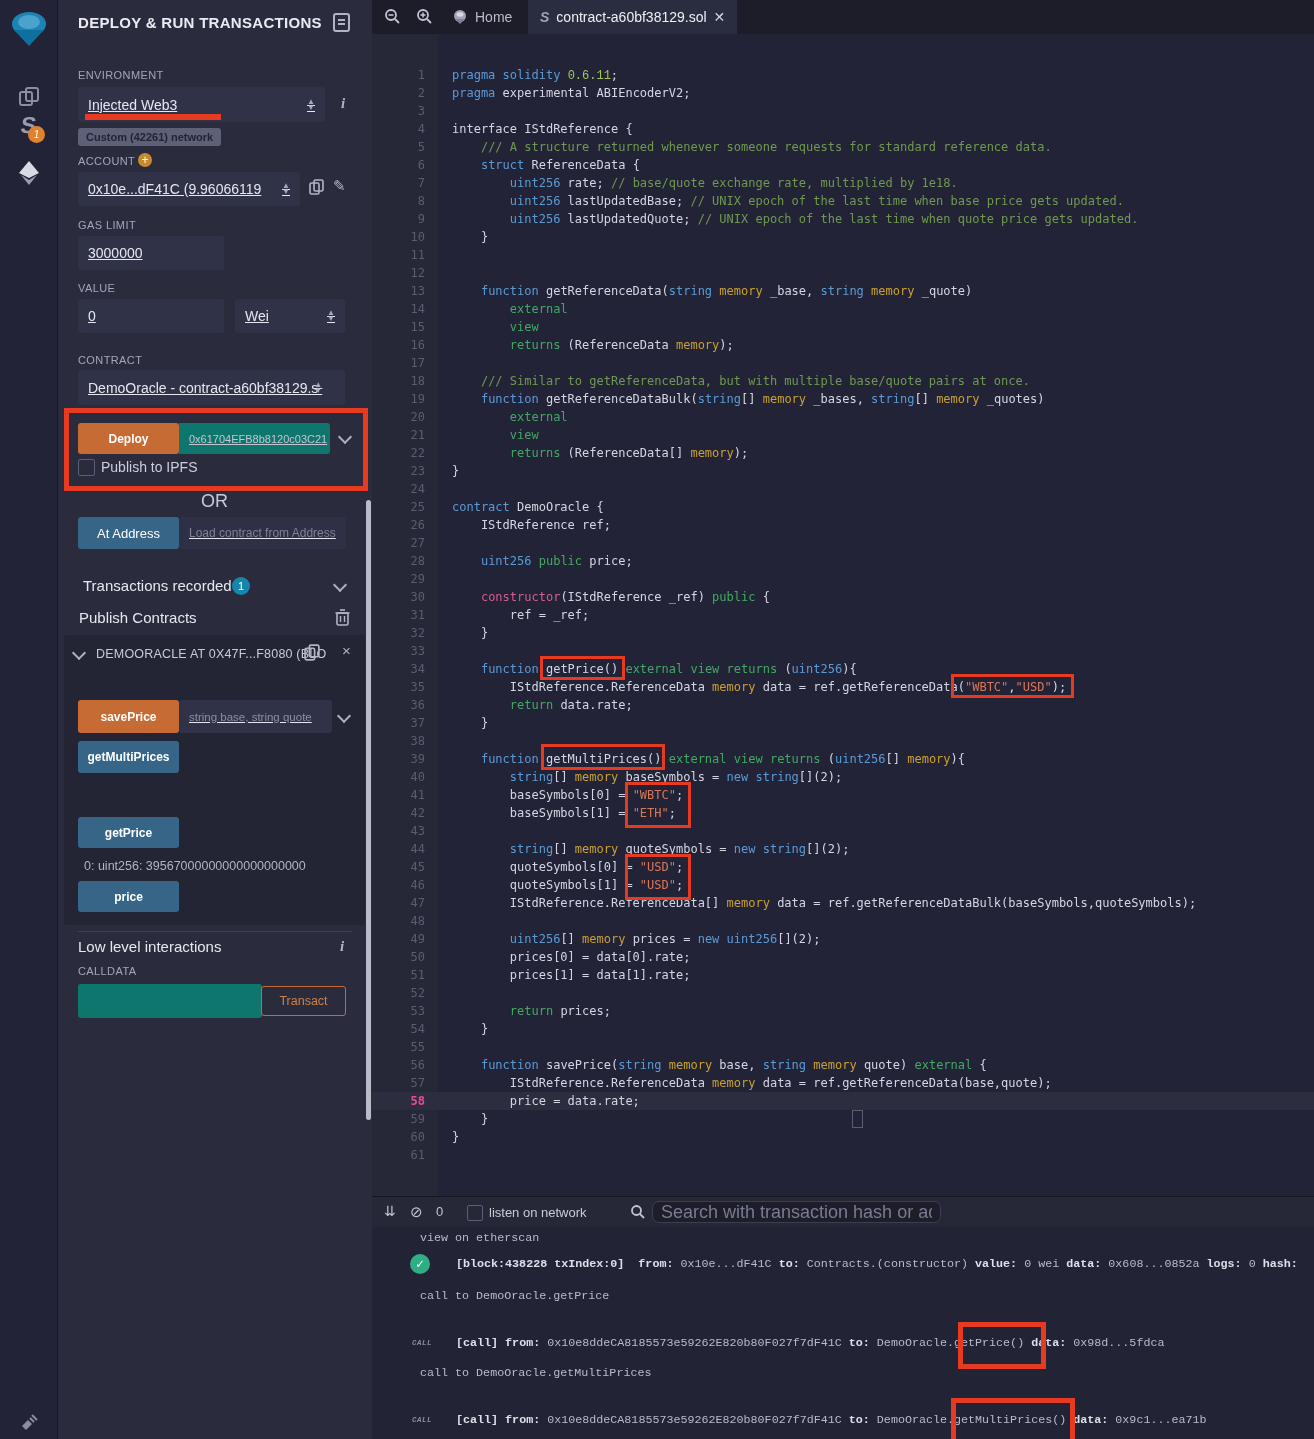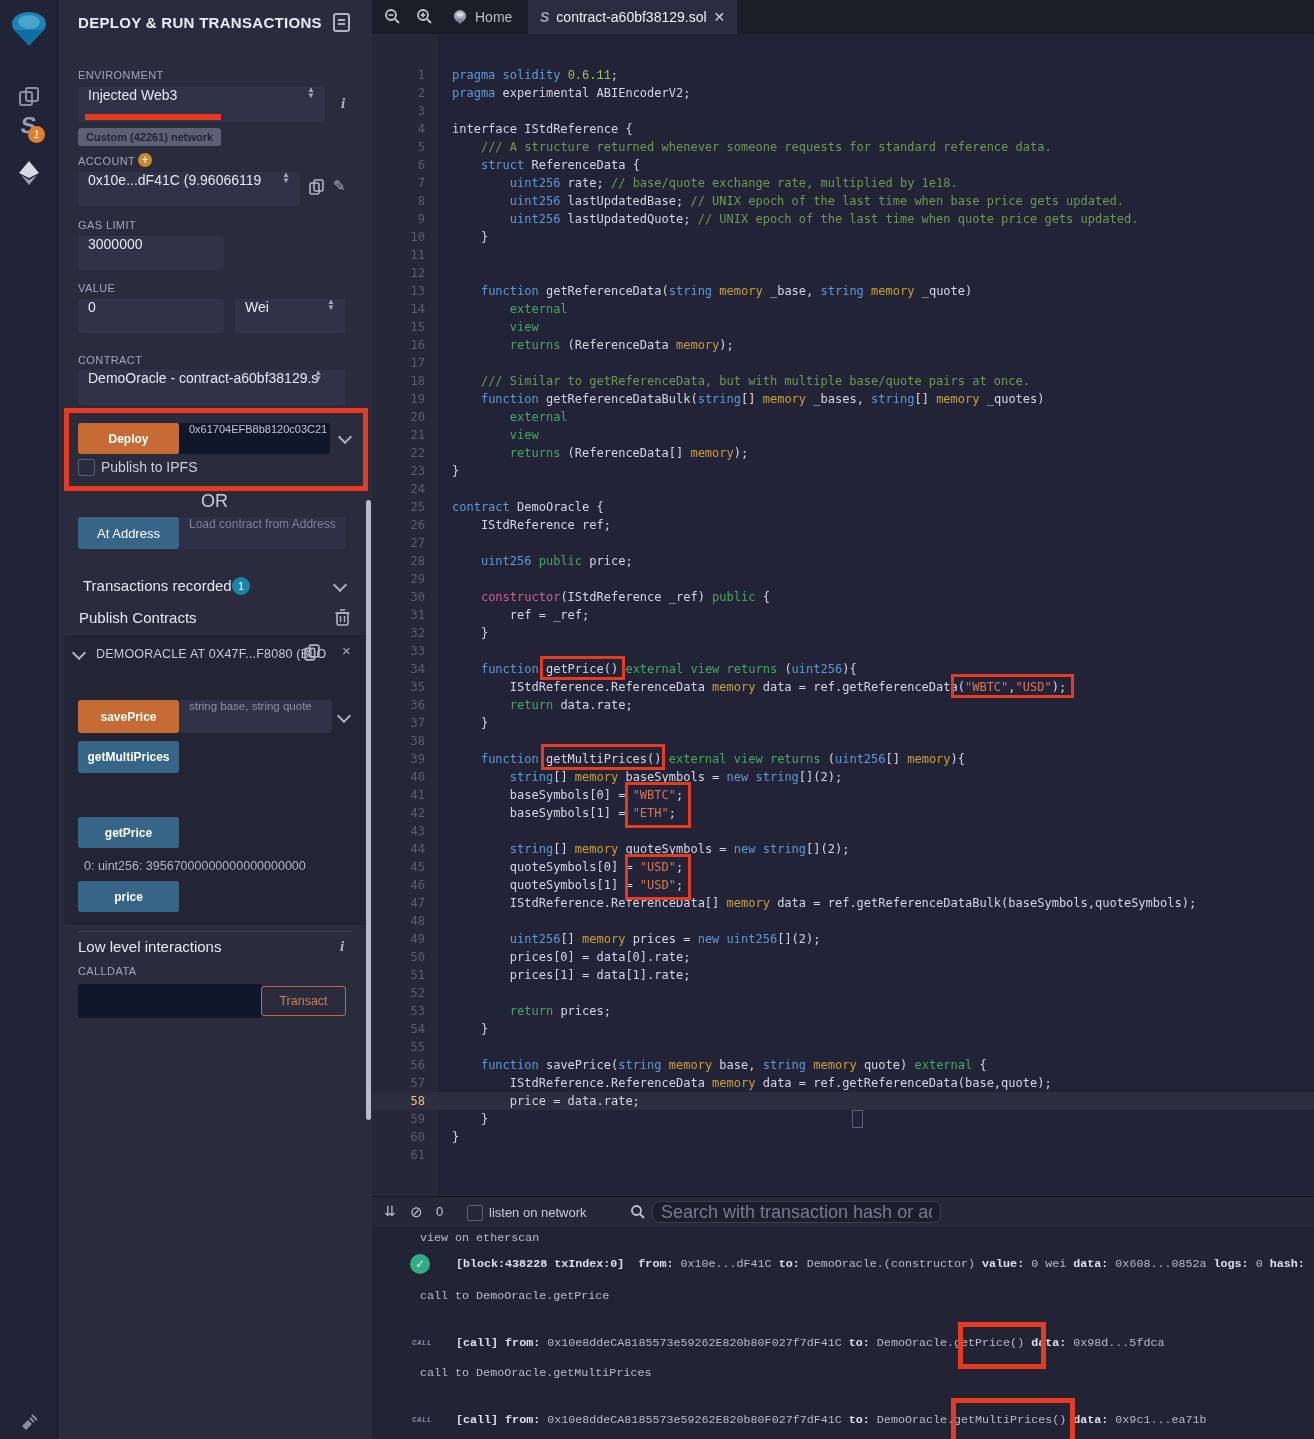--- a/index.html
+++ b/index.html
@@ -4,43 +4,43 @@
 <style>
   html,body{margin:0;padding:0;background:#222336;}
   body{width:1314px;height:1439px;position:relative;overflow:hidden;font-family:"Liberation Sans",sans-serif;}
   .abs{position:absolute;}
   
   #rail{position:absolute;left:0;top:0;width:57px;height:1439px;background:#222336;border-right:1px solid #15161f;z-index:5;}
   .rail-ic{position:absolute;left:0;width:57px;text-align:center;color:#8a8da3;cursor:pointer;}
   
   #panel{position:absolute;left:57px;top:0;width:315px;height:1439px;background:#2a2c3e;z-index:4;}
   .lbl{font-size:11px;color:#a3a6bb;letter-spacing:.4px;}
-  .field{position:absolute;background:#303248;border-radius:3px;color:#e6e7f0;font-size:14px;display:flex;padding:0 10px;box-sizing:border-box;}
-  .field.dark{background:#0f172a;color:#c3c5d4;font-size:11px;}
+  .field{position:absolute;background:#303248;border-radius:3px;color:#e6e7f0;font-size:14px;display:flex;align-items:center;padding:0 10px;box-sizing:border-box;text-decoration:underline;}
+  .field.dark{background:#0f766e;color:#c3c5d4;font-size:11px;}
   .stp{margin-left:auto;color:#a7aabd;font-size:8px;line-height:.75;text-align:center;}
   .btn{position:absolute;border-radius:3px;display:flex;align-items:center;justify-content:center;font-size:12px;font-weight:bold;color:#fff;cursor:pointer;box-sizing:border-box;}
   .btn-orange{background:#c76b35;}
   .btn-blue{background:#366587;}
   .chev{display:inline-block;width:8px;height:8px;border-right:2px solid #aeb1c2;border-bottom:2px solid #aeb1c2;transform:rotate(45deg);}
   .cbx{position:absolute;width:15px;height:15px;border:1px solid #5b5e78;border-radius:2px;background:transparent;}
   .badge-slate{position:absolute;background:#5d6178;color:#222336;font-size:11px;font-weight:bold;padding:3px 8px;border-radius:3px;}
   .badge-blue{position:absolute;width:18px;height:18px;border-radius:50%;background:#1786ad;color:#fff;font-size:11px;display:flex;align-items:center;justify-content:center;}
   .icbtn{color:#b3b5c5;cursor:pointer;}
   .result{position:absolute;color:#b2b4c4;font-size:12.5px;line-height:1.45;word-break:break-all;}
   #card{position:absolute;left:7px;top:635px;width:301px;height:290px;background:#232434;border-radius:2px;}
   .scrollthumb{position:absolute;left:309px;top:500px;width:5px;height:620px;background:#b9bcc8;border-radius:3px;}
   
   #editor{position:absolute;left:372px;top:0;width:942px;height:1196px;background:#222336;overflow:hidden;}
   #tabbar{position:absolute;left:0;top:0;width:942px;height:34px;background:#1c1d29;}
   .tab{position:absolute;top:0;height:34px;display:flex;align-items:center;gap:7px;font-size:14px;padding:0 12px;box-sizing:border-box;cursor:pointer;}
   #gutterbg{position:absolute;left:0;top:34px;width:66px;height:1162px;background:#262737;}
   #hlline{position:absolute;left:0;top:1092px;width:942px;height:18px;background:#2c2e3f;}
   .cl{position:absolute;left:0;width:100%;height:18px;font-family:"DejaVu Sans Mono",monospace;font-size:12px;line-height:18px;}
   .ln{position:absolute;left:0;width:53px;text-align:right;color:#5a5d73;}
-  .cl.active .ln{color:#fdba74;font-weight:normal;}
+  .cl.active .ln{color:#ec4899;font-weight:bold;}
   .cc{position:absolute;left:80px;white-space:pre;color:#d4d6e4;}
   .cc i{font-style:normal;}
   .tk{color:#5b9bd5;} .tg{color:#42a962;} .ty{color:#c9a032;} .tp{color:#d45d90;}
   .ts{color:#d97757;} .tc{color:#6f9950;} .tn{color:#9fca56;font-family:Liberation Mono, monospace;}
   #brk{position:absolute;left:480px;top:1110px;width:9px;height:16px;border:1px solid #5a5d78;}
   
   #terminal{position:absolute;left:372px;top:1196px;width:942px;height:243px;background:#222334;border-top:1px solid #15161f;}
   #termbar{position:absolute;left:0;top:0;width:942px;height:30px;background:#262737;}
   .tic{position:absolute;color:#c2c4d2;font-size:14px;cursor:pointer;}
   #tsearch{position:absolute;left:280px;top:4px;width:289px;height:22px;background:#1d1e29;border:1px solid #3b3d55;border-radius:7px;color:#c6c8d6;font-size:18px;padding:0 8px;box-sizing:border-box;}
@@ -496,21 +496,21 @@
     <span class="abs" style="left:117px;top:8px;font-size:13px;color:#c9cbd9">listen on network</span>
     <span class="abs" style="left:258px;top:7px">
       <svg width="16" height="16" viewBox="0 0 16 16">
           <circle cx="6.5" cy="6.5" r="4.5" fill="none" stroke="#c2c4d2" stroke-width="1.8"></circle>
           <line x1="10" y1="10" x2="14" y2="14" stroke="#c2c4d2" stroke-width="1.8"></line>
         </svg>
     </span>
     <input id="tsearch" placeholder="Search with transaction hash or address" style="">
   </div>
   <div class="term-entry" style="left:48px;top:34px"><span>view on etherscan</span></div>
-  <div class="term-entry" style="left:84px;top:60px"><span class="okc">✓</span><b>[block:438228 txIndex:0] </b><b> from:</b><span> 0x10e...dF41C </span><b>to:</b><span> DemoOracle.(constructor) </span><b>value:</b><span> 0 wei </span><b>data:</b><span> 0x608...0852a </span><b>logs:</b><span> 0 </span><b>hash:</b></div>
+  <div class="term-entry" style="left:84px;top:60px"><span class="okc">✓</span><b>[block:438228 txIndex:0] </b><b> from:</b><span> 0x10e...dF41C </span><b>to:</b><span> Contracts.(constructor) </span><b>value:</b><span> 0 wei </span><b>data:</b><span> 0x608...0852a </span><b>logs:</b><span> 0 </span><b>hash:</b></div>
   <div class="term-entry" style="left:48px;top:92px"><span>call to DemoOracle.getPrice</span></div>
   <div class="term-entry" style="left:84px;top:139px"><span class="calltag">CALL</span><b>[call]</b><span> </span><b>from:</b><span> 0x10e8ddeCA8185573e59262E820b80F027f7dF41C </span><b>to:</b><span> DemoOracle.getPrice() </span><b>data:</b><span> 0x98d...5fdca</span></div>
   <div class="term-entry" style="left:48px;top:169px"><span>call to DemoOracle.getMultiPrices</span></div>
   <div class="term-entry" style="left:84px;top:216px"><span class="calltag">CALL</span><b>[call]</b><span> </span><b>from:</b><span> 0x10e8ddeCA8185573e59262E820b80F027f7dF41C </span><b>to:</b><span> DemoOracle.getMultiPrices() </span><b>data:</b><span> 0x9c1...ea71b</span></div>
 </section>
 
 <div class="redbar" style="left:85px;top:114px;width:136px;height:6px"></div>
 <div class="red5" style="left:64px;top:408px;width:304px;height:83px"></div>
 <div class="red3" style="left:540px;top:656px;width:85px;height:24px"></div>
 <div class="red3" style="left:951px;top:674px;width:123px;height:24px"></div>

